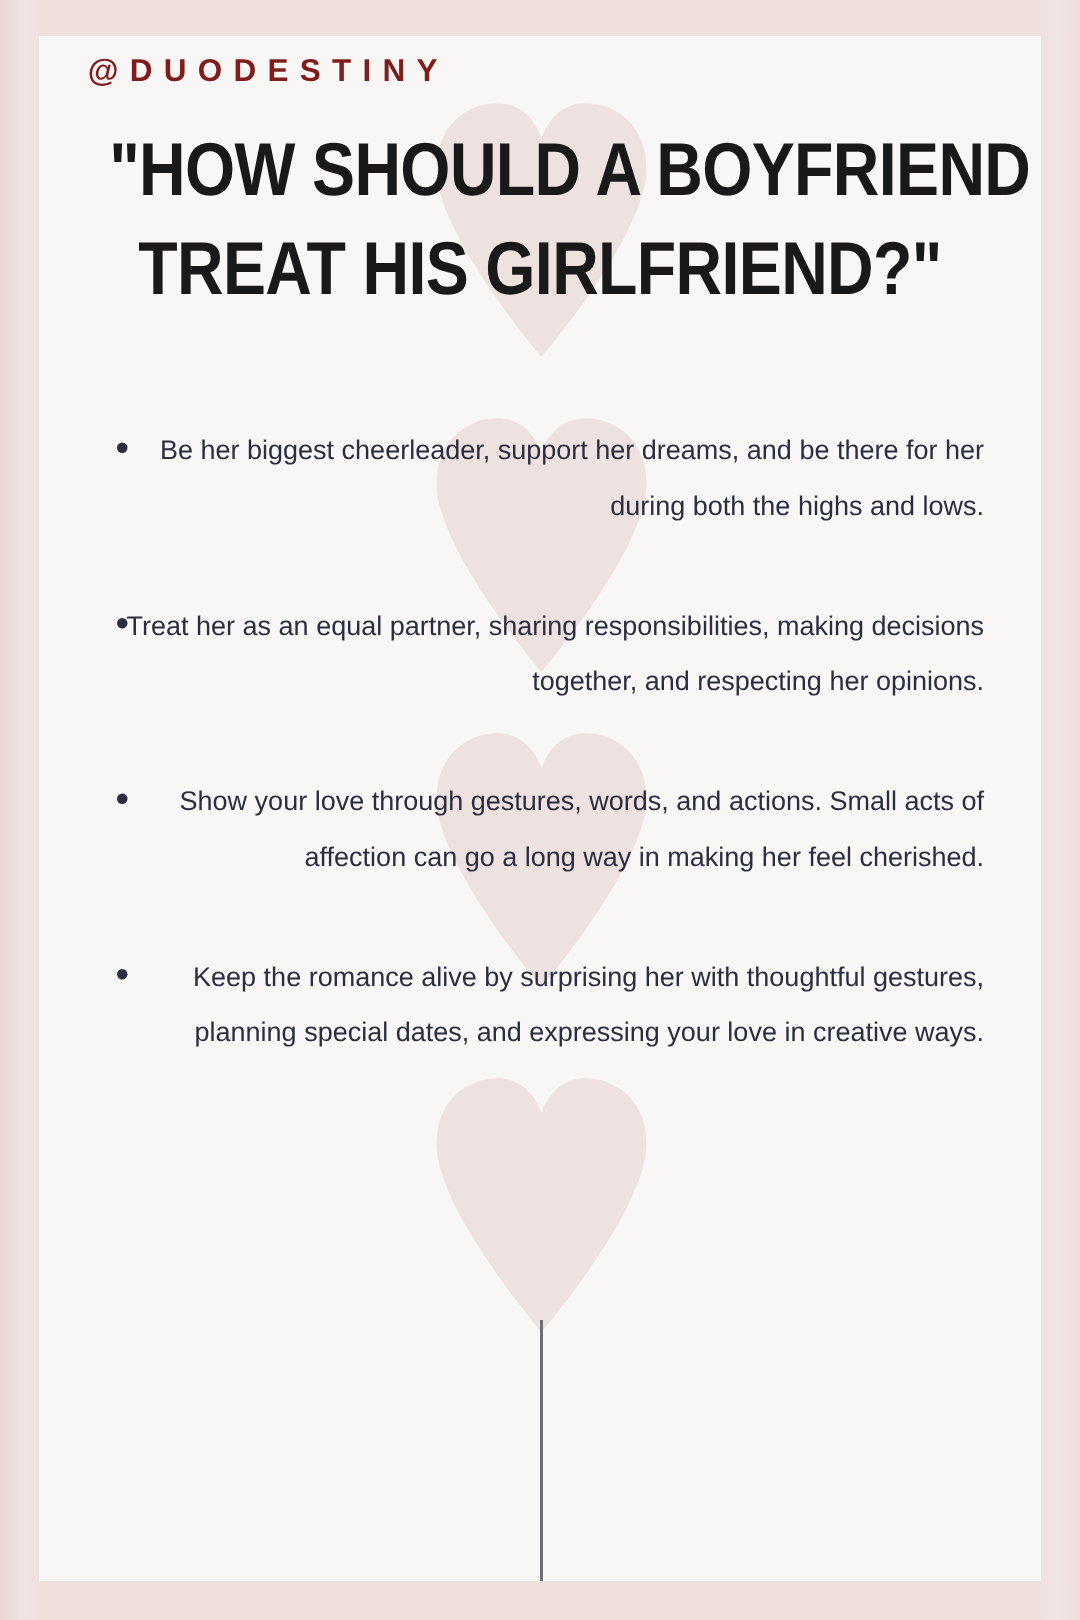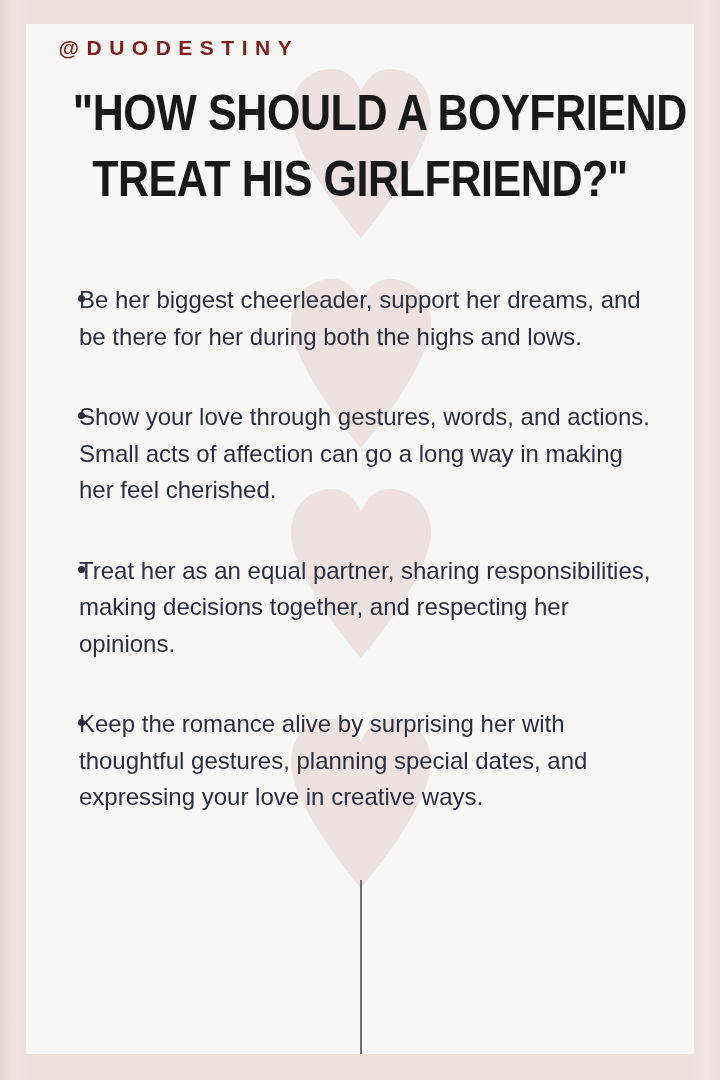--- a/index.html
+++ b/index.html
@@ -111,26 +111,26 @@
     top: 258px;
     left: 0;
     width: 100%;
     margin: 0;
     padding: 0;
     list-style: none;
   }
 
   .bullet-item {
     position: relative;
-    padding: 0 38px 0 53px;
+    padding: 0 38px 0 36px;
     margin-bottom: 44px;
     color: #2B2E40;
-    font-size: 24px;
+    font-size: 18px;
     line-height: 36.5px;
-    text-align: left;
+    text-align: right;
   }
   .bullet-item:last-child {
     margin-bottom: 0;
   }
   .bullet-dot {
     position: absolute;
     left: 52px;
     top: 13px;
     width: 7px;
     height: 7px;
@@ -171,25 +171,25 @@
         <span class="title-line">TREAT HIS GIRLFRIEND?"</span>
       </div>
 
       <ul class="bullet-list">
         <li class="bullet-item">
           <span class="bullet-dot"></span>
           <span class="bullet-text">Be her biggest cheerleader, support her dreams, and be there for her during both the highs and lows.</span>
         </li>
         <li class="bullet-item">
           <span class="bullet-dot"></span>
-          <span class="bullet-text">Show your love through gestures, words, and actions. Small acts of affection can go a long way in making her feel cherished.</span>
+          <span class="bullet-text">Treat her as an equal partner, sharing responsibilities, making decisions together, and respecting her opinions.</span>
         </li>
         <li class="bullet-item">
           <span class="bullet-dot"></span>
-          <span class="bullet-text">Treat her as an equal partner, sharing responsibilities, making decisions together, and respecting her opinions.</span>
+          <span class="bullet-text">Show your love through gestures, words, and actions. Small acts of affection can go a long way in making her feel cherished.</span>
         </li>
         <li class="bullet-item">
           <span class="bullet-dot"></span>
           <span class="bullet-text">Keep the romance alive by surprising her with thoughtful gestures, planning special dates, and expressing your love in creative ways.</span>
         </li>
       </ul>
     </div>
 
   </div>
 </div>

